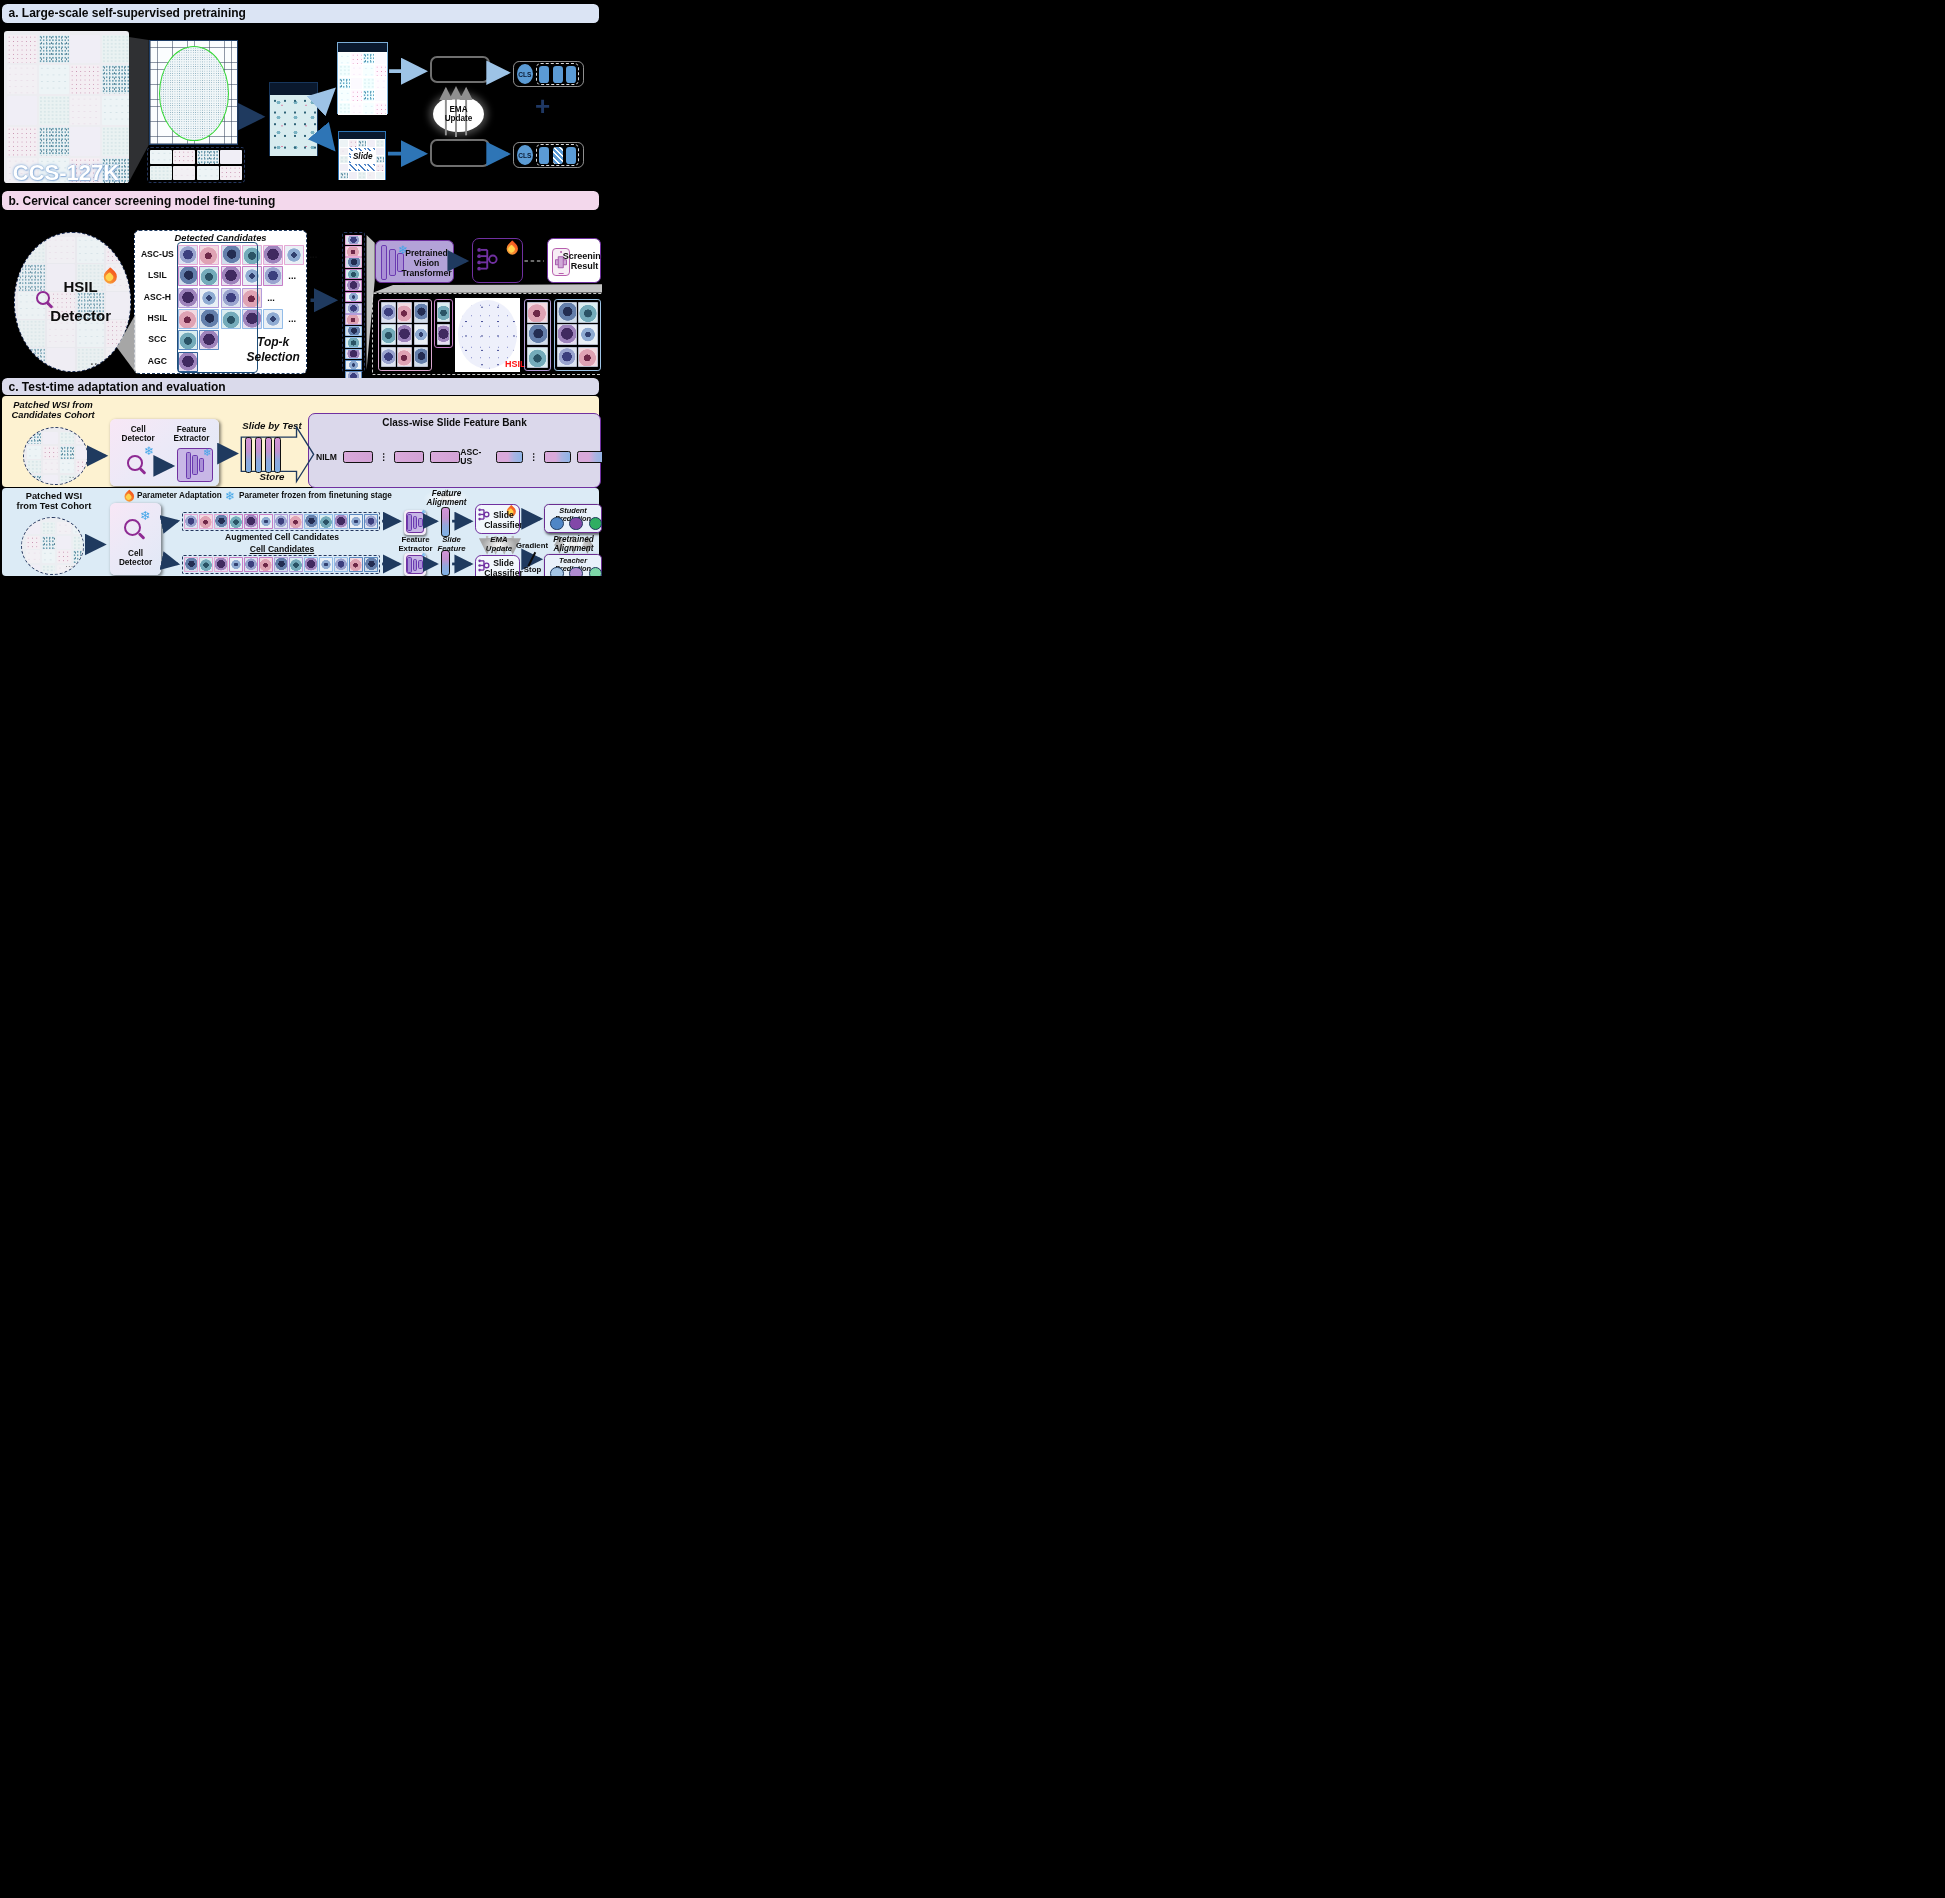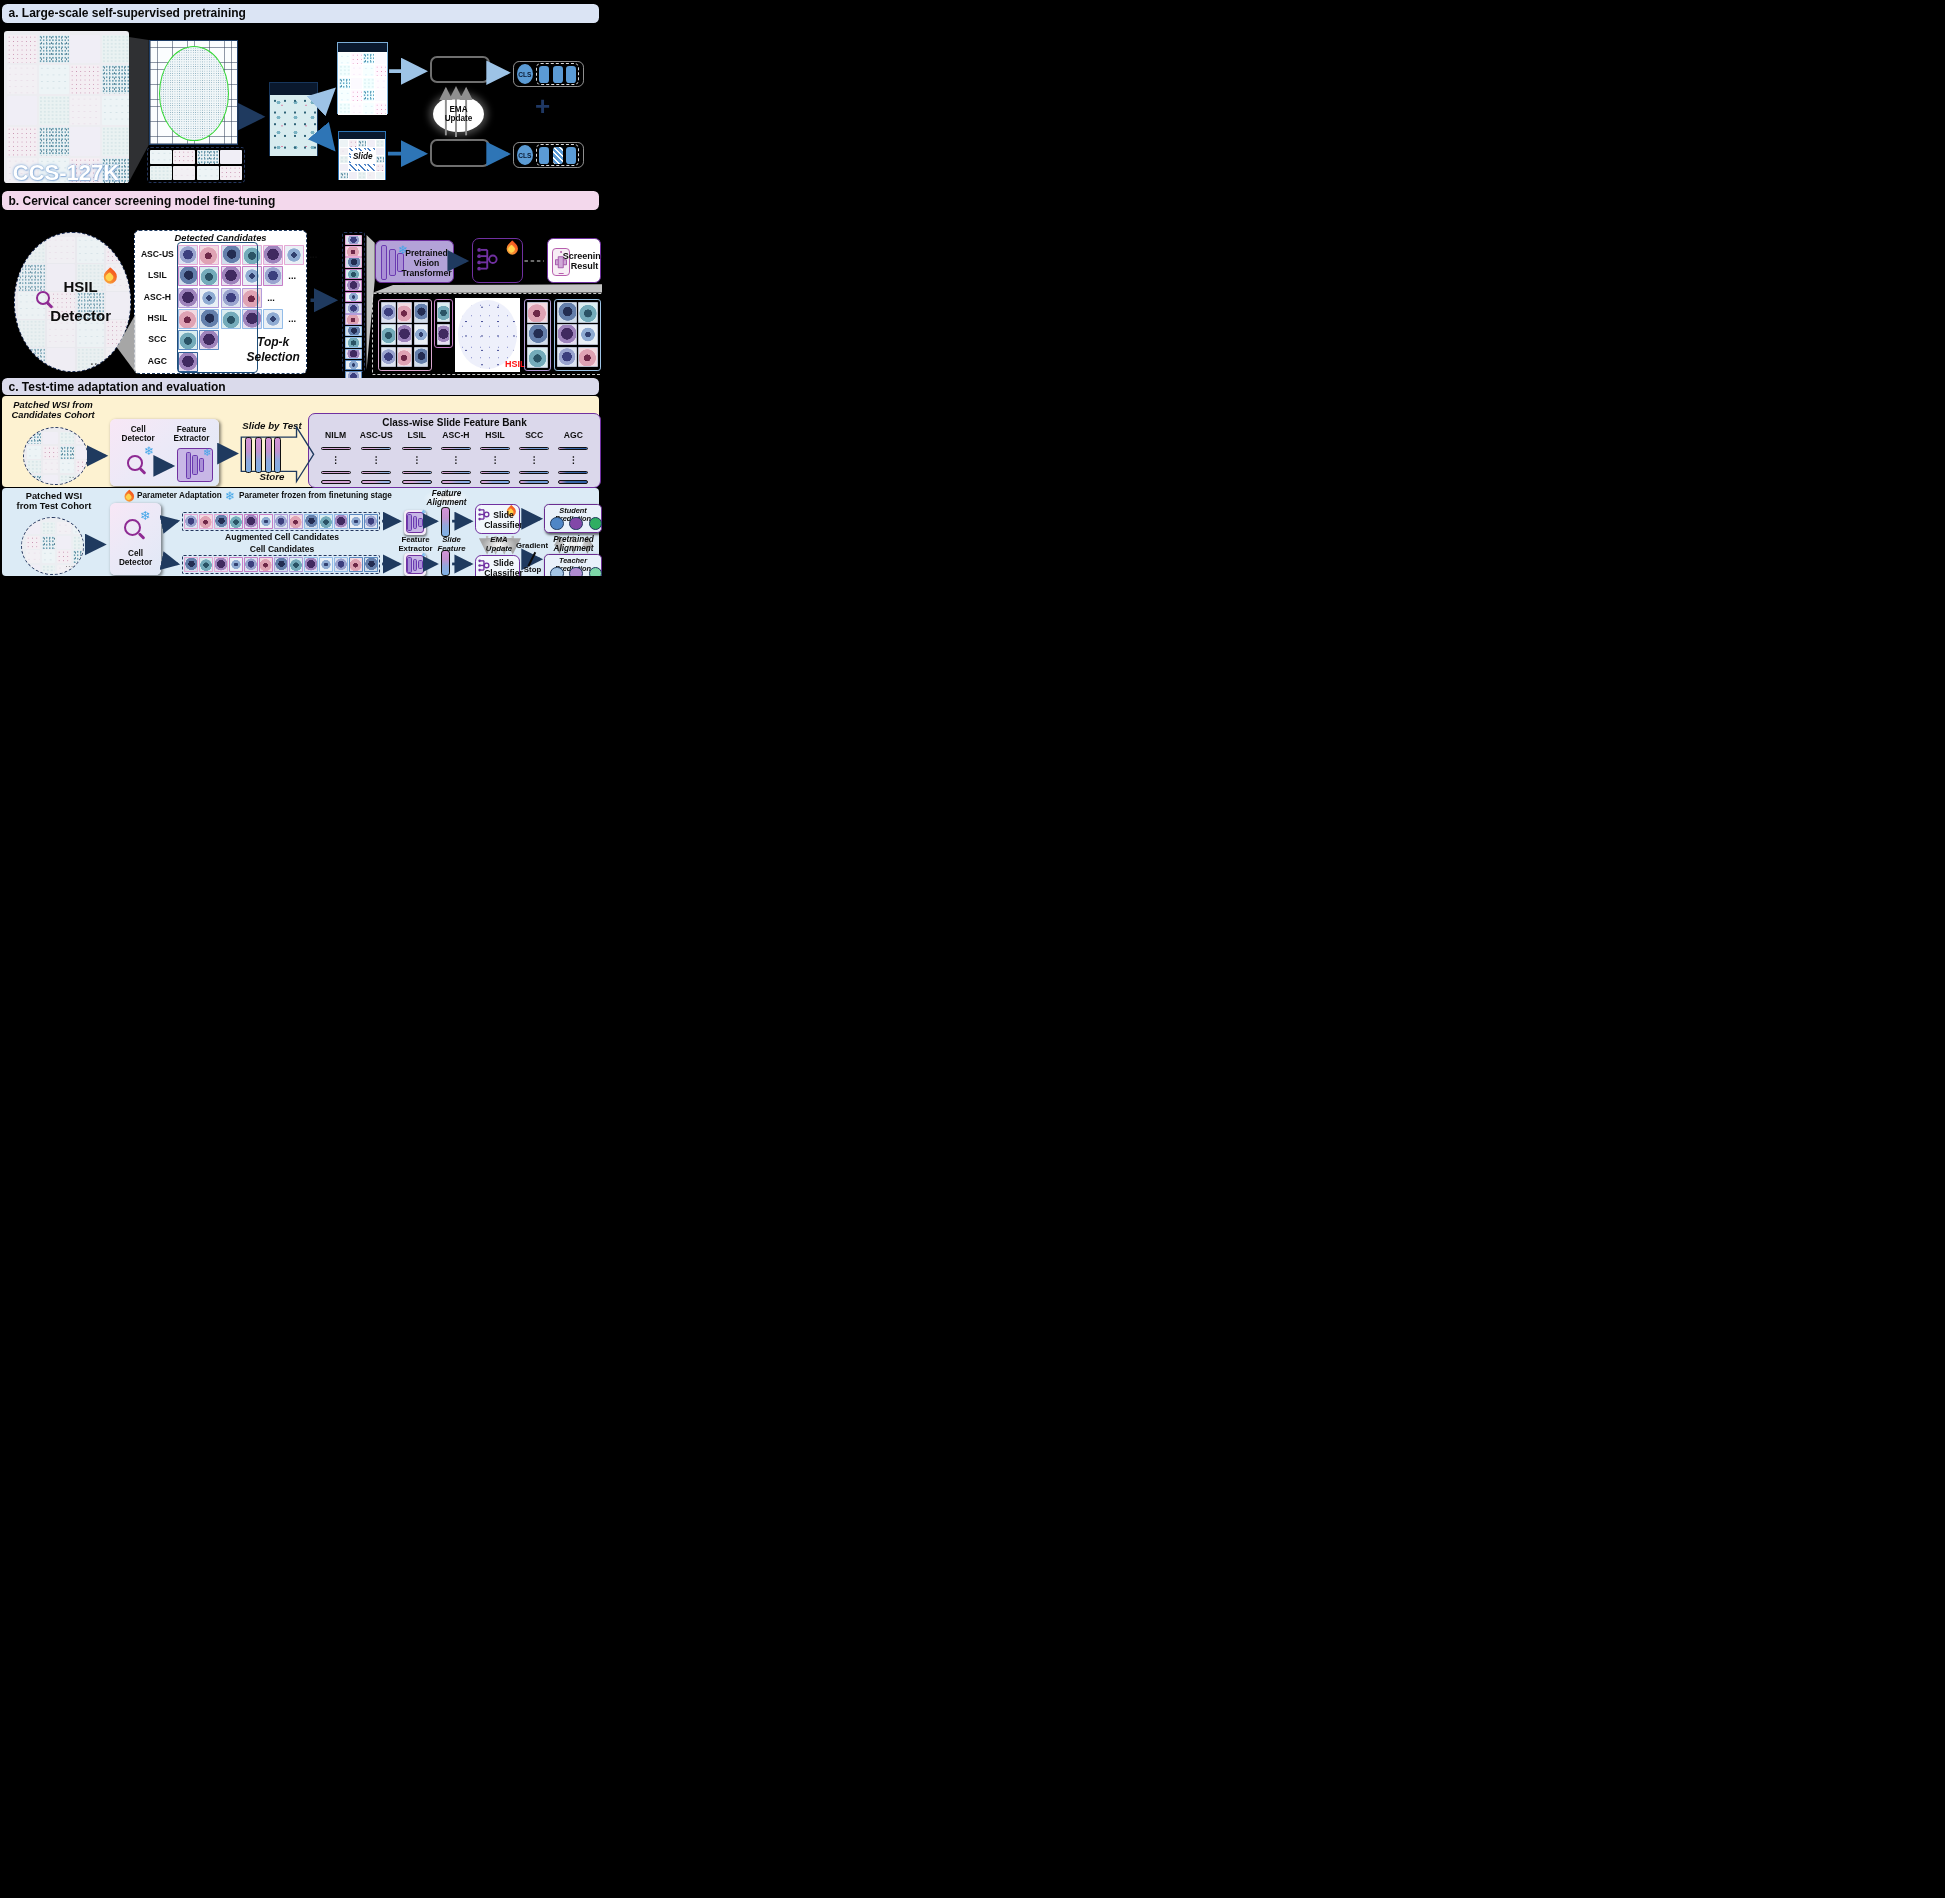--- a/index.html
+++ b/index.html
@@ -105,21 +105,21 @@
   .r0 .thumb{border-color:#e5a9d6;} .r1 .thumb{border-color:#c77fc7;} .r2 .thumb{border-color:#b39ddb;}
   .r3 .thumb{border-color:#93bce8;} .r4 .thumb{border-color:#5b89c0;} .r5 .thumb{border-color:#2f5f94;}
   .cmore{font-size:9.3px;font-weight:700;margin-left:3.1px;}
   .topk-overlay{position:absolute;border:1.9px solid #1f4e79;border-radius:3.9px;background:transparent;}
 
   
   .card{border-radius:5.4px;background:linear-gradient(135deg,#f8e7f6 0%,#ece9f7 45%,#e0e8f6 100%);
         box-shadow:1.2px 1.6px 3.1px rgba(0,0,0,.45);}
   .bank{background:#dbd8eb;border:1.6px solid #7030a0;border-radius:7px;}
   .bankcols{position:absolute;left:7px;right:7px;top:17px;bottom:3.1px;display:flex;justify-content:space-around;}
-  .bankcol{display:flex;flex-direction:column;align-items:center;gap:6px;text-align:right;}
+  .bankcol{display:flex;align-items:center;gap:6px;}
   .bklabel{font-size:8.6px;}
   .bkbar{width:28px;height:10px;border:1px solid #101010;border-radius:2.3px;}
   .bkdots{font-size:9.3px;font-weight:700;line-height:.9;}
   .g0{background:linear-gradient(90deg,#d9a9da,#d2a2d5);}
   .g1{background:linear-gradient(90deg,#d9a9da 0 42%,#a9b4e2 68%,#8fb4e6);}
   .g2{background:linear-gradient(90deg,#d9a9da 0 33%,#b3aede 58%,#92b2e2);}
   .g3{background:linear-gradient(90deg,#d5a5d8 0 24%,#9fa9e0 52%,#84aee6);}
   .g4{background:linear-gradient(90deg,#d5a5d8 0 14%,#8ea6de 42%,#7da9e6);}
   .g5{background:linear-gradient(90deg,#cf9fd4 0 7%,#7396cf 32%,#6e9bd8);}
   .g6{background:linear-gradient(90deg,#b48ac2 0 6%,#3c68a8 28%,#2f5ea4);}
@@ -650,21 +650,21 @@
       <div class="thumb thumb6"></div>
       <div class="thumb thumb1"></div>
       <div class="thumb thumb2"></div>
       <div class="thumb thumb3"></div>
       <div class="thumb thumb4"></div>
       <div class="thumb thumb5"></div>
       <div class="thumb thumb6"></div>
       <div class="thumb thumb1"></div>
     </div>
   <div class="abs ctr" style="left:218px;top:532px;width:128px;font-size:8.6px;font-weight:600;">Augmented Cell Candidates</div>
-  <div class="abs ctr" style="left:218px;top:544px;width:128px;font-size:8.6px;font-weight:600;">Cell Candidates</div>
+  <div class="abs ctr" style="left:218px;top:544px;width:128px;font-size:8.6px;font-weight:600;text-decoration:underline;">Cell Candidates</div>
   <div class="abs hstrip bstrip" style="left:182px;top:555px;width:198px;height:18.7px;border:1.2px dashed #24365e;border-radius:1.6px;">
       <div class="thumb thumb3"></div>
       <div class="thumb thumb4"></div>
       <div class="thumb thumb5"></div>
       <div class="thumb thumb6"></div>
       <div class="thumb thumb1"></div>
       <div class="thumb thumb2"></div>
       <div class="thumb thumb3"></div>
       <div class="thumb thumb4"></div>
       <div class="thumb thumb5"></div>

